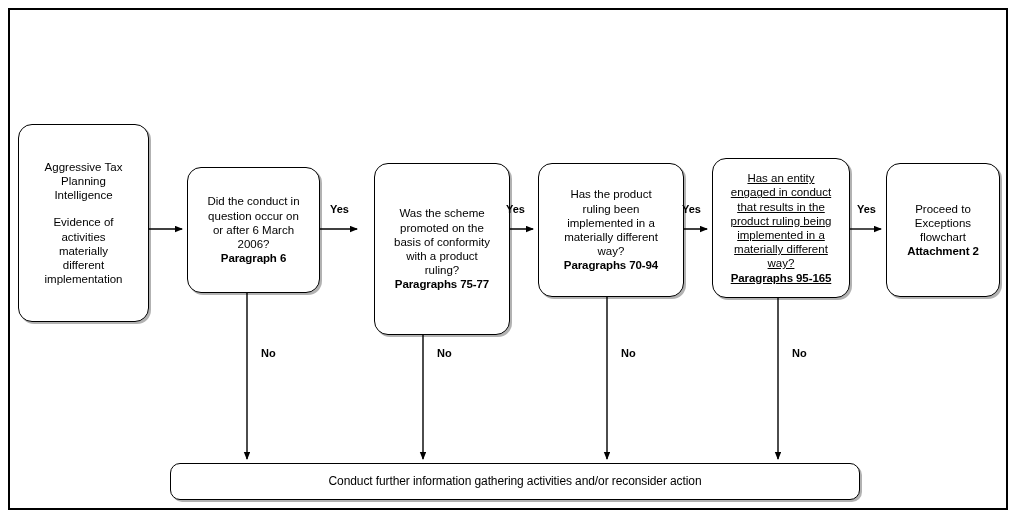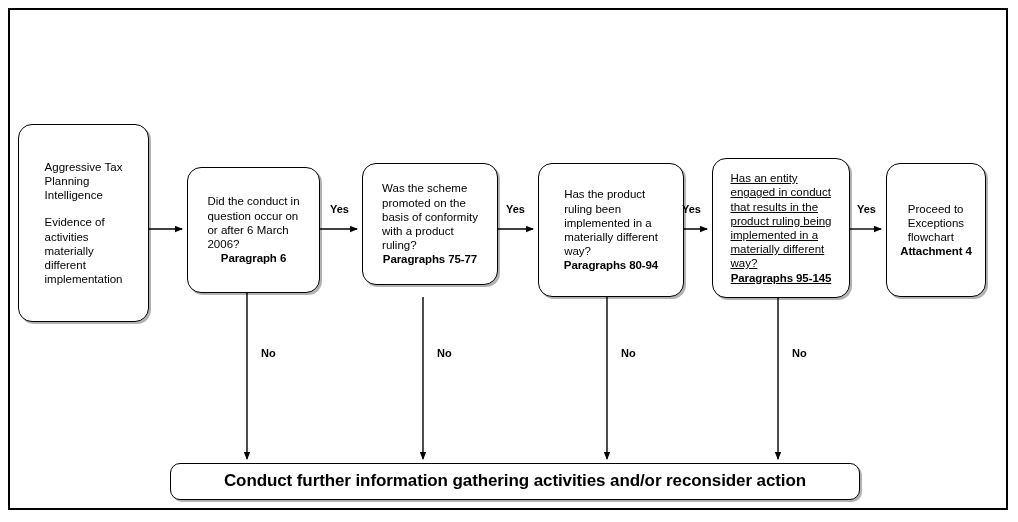--- a/index.html
+++ b/index.html
@@ -41,49 +41,50 @@
   .node {
     position: absolute;
     box-sizing: border-box;
     border: 1.6px solid #000000;
     border-radius: 14px;
     background: #ffffff;
     display: flex;
     flex-direction: column;
     align-items: center;
     justify-content: center;
+    text-align: center;
     font-size: 11.5px;
     line-height: 14.2px;
     color: #000000;
     padding: 4px 6px;
     box-shadow: 2px 2px 0 rgba(0,0,0,0.30);
   }
   .node .line { display: block; white-space: pre-line; }
   .node .para {
     font-weight: bold;
     letter-spacing: -0.1px;
   }
   .node .gap { height: 13px; }
 
   
   #node-start   { left: 18px;  top: 124px; width: 131px; height: 198px; }
   #node-q1      { left: 187px; top: 167px; width: 133px; height: 126px; }
-  #node-q2      { left: 362px; top: 163px; width: 136px; height: 122px; }
+  #node-q2      { left: 374px; top: 163px; width: 136px; height: 172px; }
   #node-q3      { left: 538px; top: 163px; width: 146px; height: 134px; }
   #node-q4      { left: 712px; top: 158px; width: 138px; height: 140px; text-decoration: underline; }
-  #node-end     { left: 886px; top: 163px; width: 100px; height: 134px; }
+  #node-end     { left: 886px; top: 163px; width: 114px; height: 134px; }
 
   #node-bottom {
     left: 170px;
     top: 463px;
     width: 690px;
     height: 37px;
     border-radius: 10px;
-    font-weight: bold;
-    font-size: 17px;
+    font-weight: normal;
+    font-size: 12px;
     letter-spacing: -0.1px;
     flex-direction: row;
     box-shadow: 2px 2px 0 rgba(0,0,0,0.30);
   }
 
   
   .edge-label {
     position: absolute;
     font-size: 11px;
     font-weight: bold;
@@ -158,39 +159,39 @@
 ruling?</span>
     <span class="line para">Paragraphs 75-77</span>
   </div>
 
   <div class="node" id="node-q3">
     <span class="line">Has the product
 ruling been
 implemented in a
 materially different
 way?</span>
-    <span class="line para">Paragraphs 80-94</span>
+    <span class="line para">Paragraphs 70-94</span>
   </div>
 
   <div class="node" id="node-q4">
     <span class="line">Has an entity
 engaged in conduct
 that results in the
 product ruling being
 implemented in a
 materially different
 way?</span>
-    <span class="line para">Paragraphs 95-145</span>
+    <span class="line para">Paragraphs 95-165</span>
   </div>
 
   <div class="node" id="node-end">
     <span class="line">Proceed to
 Exceptions
 flowchart</span>
-    <span class="line para">Attachment 4</span>
+    <span class="line para">Attachment 2</span>
   </div>
 
   <div class="node" id="node-bottom">
     <span class="line">Conduct further information gathering activities and/or reconsider action</span>
   </div>
 
   <span class="edge-label yes-1">Yes</span>
   <span class="edge-label yes-2">Yes</span>
   <span class="edge-label yes-3">Yes</span>
   <span class="edge-label yes-4">Yes</span>

